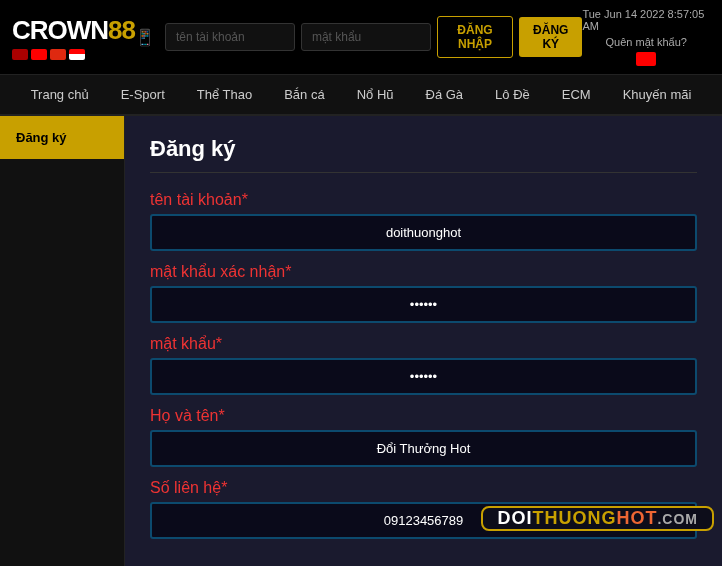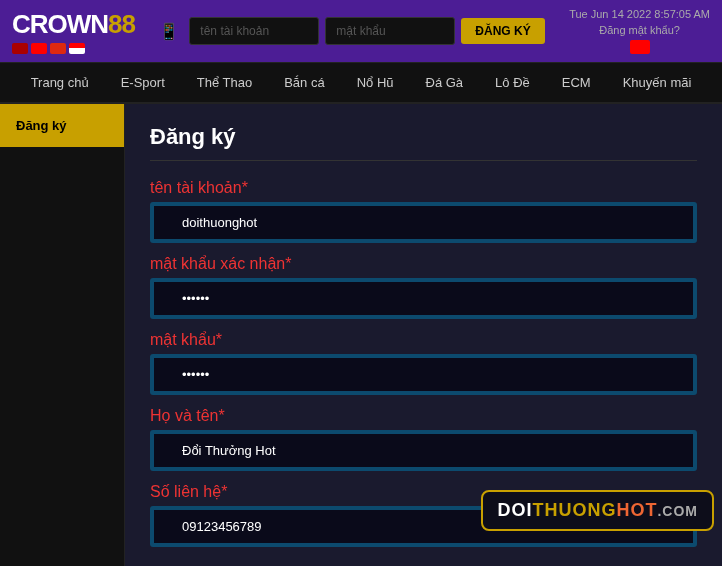--- a/index.html
+++ b/index.html
@@ -1,19 +1,19 @@
 <!DOCTYPE html>
 <html><head>
   <meta charset="utf-8">
   <style>
     * { box-sizing: border-box; margin: 0; padding: 0; }
     body { font-family: Arial, sans-serif; background: #1a1a2e; color: #fff; font-size: 13px; width: 722px; min-height: 566px; overflow-x: hidden; }
 
     
-    .header { background: #4c1d95; display: flex; align-items: center; justify-content: space-between; padding: 8px 12px; border-bottom: 1px solid #222; }
+    .header { background: #000000; display: flex; align-items: center; justify-content: space-between; padding: 8px 12px; border-bottom: 1px solid #222; }
     .logo-area { display: flex; align-items: center; gap: 6px; }
     .logo-text { font-size: 26px; font-weight: 900; color: #fff; letter-spacing: -1px; }
     .logo-88 { color: #c8a000; }
     .logo-crown { color: #fff; }
     .flag-icons { display: flex; gap: 3px; margin-top: 3px; }
     .flag { width: 16px; height: 11px; border-radius: 2px; display: inline-block; }
     .flag-th { background: linear-gradient(#a00 33%, #fff 33%, #fff 66%, #a00 66%); }
 
     .header-center { display: flex; align-items: center; gap: 6px; }
     .phone-icon { color: #888; font-size: 16px; margin-right: 4px; }
@@ -37,26 +37,26 @@
     .sidebar-item.active { background: #c8a000; color: #000; font-weight: bold; }
     .sidebar-item.inactive { color: #ccc; }
 
     
     .content { flex: 1; background: #1a1a2e; padding: 20px 25px; }
     .page-title { font-size: 22px; font-weight: bold; color: #fff; margin-bottom: 18px; border-bottom: 1px solid #333; padding-bottom: 10px; }
 
     .form-group { margin-bottom: 12px; }
     .form-label { font-size: 16px; color: #ccc; margin-bottom: 5px; display: block; }
     .form-label span { color: #e33; }
-    .form-input { width: 100%; background: #0a0a1a; border: 4px solid #0c4a6e; color: #fff; padding: 9px 28px; border-radius: 3px; font-size: 13px; outline: none; }
+    .form-input { width: 100%; background: #0a0a1a; border: 2px solid #0c4a6e; color: #fff; padding: 9px 28px; border-radius: 3px; font-size: 13px; outline: none; text-align: center; }
     .form-input::placeholder { color: #666; }
     .form-note { font-size: 11px; color: #aaa; margin-bottom: 5px; line-height: 1.4; }
 
     
-    .promo-badge { position: fixed; bottom: 40px; right: 8px; background: #0d0d1a; border: 2px solid #c8a000; border-radius: 8px; padding: 8px 14px; }
+    .promo-badge { position: fixed; bottom: 40px; right: 8px; background: #0d0d1a; border: 2px solid #c8a000; border-radius: 8px; padding: 0 14px; }
     .promo-text { font-size: 18px; font-weight: 900; letter-spacing: 1px; }
     .promo-doi { color: #fff; }
     .promo-thuong { color: #c8a000; }
     .promo-hot { color: #e63; }
     .promo-com { color: #aaa; font-size: 14px; }
   </style>
 </head>
 <body>
 
 <div class="header">
@@ -71,26 +71,27 @@
         <span class="flag" style="background:#de2910; width:16px;height:11px;border-radius:2px;display:inline-block;"></span>
         <span class="flag" style="background:linear-gradient(red 50%,#fff 50%); width:16px;height:11px;border-radius:2px;display:inline-block;"></span>
       </div>
     </div>
   </div>
 
   <div class="header-center">
     <span class="phone-icon">📱</span>
     <input class="header-input" type="text" placeholder="tên tài khoản" style="">
     <input class="header-input" type="password" placeholder="mật khẩu" style="">
+    <button class="btn-dangnhap">ĐĂNG NHẬP</button>
     <button class="btn-dangky-header">ĐĂNG KÝ</button>
   </div>
 
   <div class="header-right">
     <span class="header-time">Tue Jun 14 2022 8:57:05 AM</span>
-    <span style="cursor:pointer;color:#aaa;">Đăng mật khẩu?</span>
+    <span style="cursor:pointer;color:#aaa;">Quên mật khẩu?</span>
     <span style="background:red;width:20px;height:14px;border-radius:2px;display:inline-block;"></span>
   </div>
 </div>
 
 <nav class="nav">
   <span class="nav-item">Trang chủ</span>
   <span class="nav-item">E-Sport</span>
   <span class="nav-item">Thể Thao</span>
   <span class="nav-item">Bắn cá</span>
   <span class="nav-item">Nổ Hũ</span>

